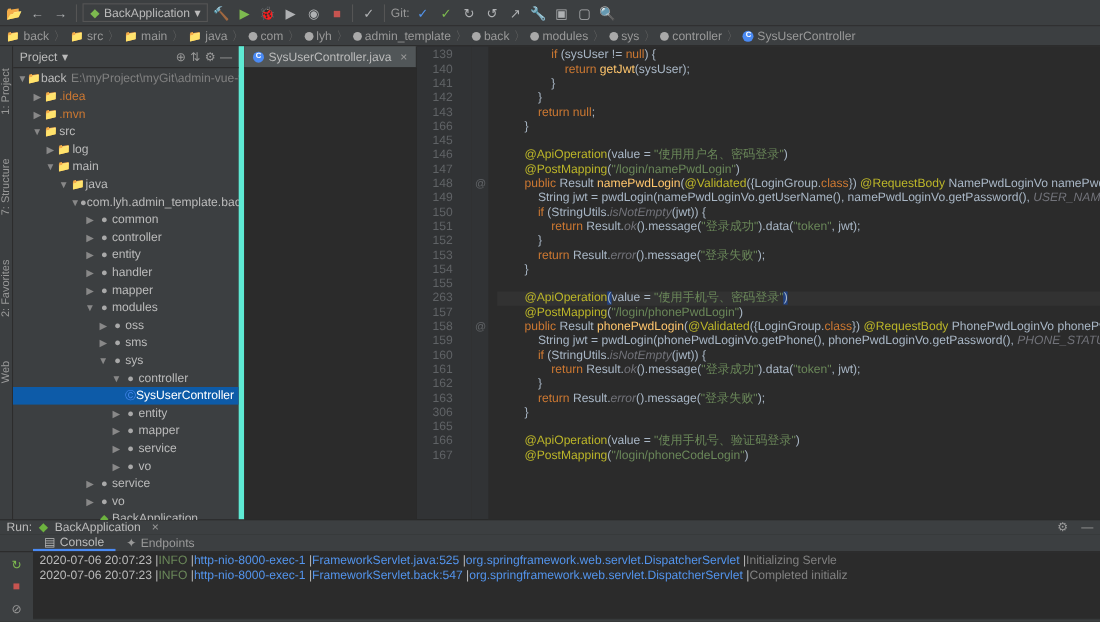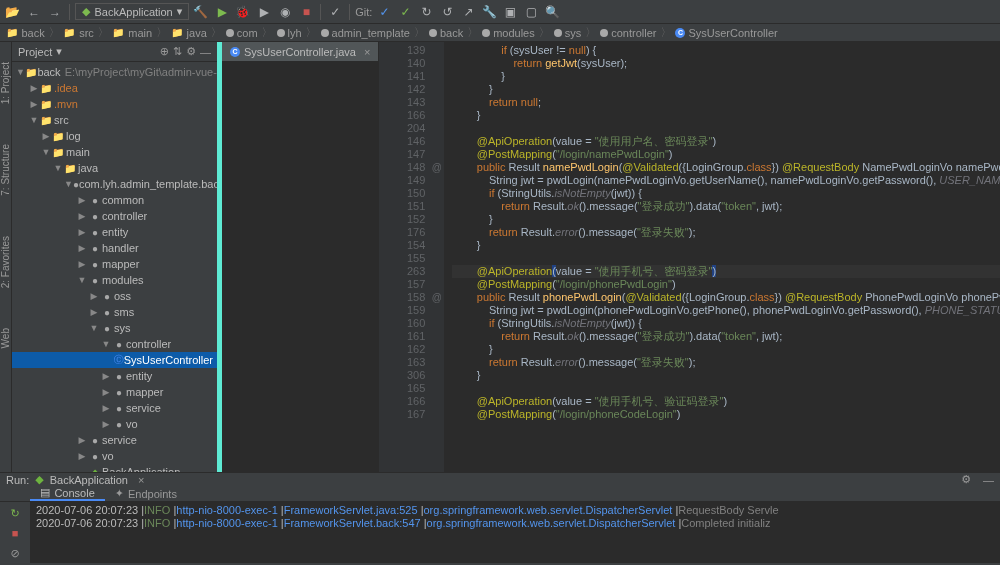--- a/index.html
+++ b/index.html
@@ -33,21 +33,21 @@
 .tree .cls{color:#4a8af4}
 .tree .spring{color:#6db33f}
 .tree .orange{color:#cc7832}
 .tree .gray{color:#808080}
 .editor{flex:1;display:flex;flex-direction:row;background:#2b2b2b}
 .tabs{height:20px;display:flex;align-items:center;background:#3c3f41;border-bottom:1px solid #2b2b2b}
 .tab{display:flex;align-items:center;gap:4px;padding:0 8px;height:100%;background:#515658;font-size:11px;border-right:1px solid #2b2b2b}
 .tab .cls-ico{width:10px;height:10px;background:#4a8af4;border-radius:50%;display:inline-flex;align-items:center;justify-content:center;color:#fff;font-size:7px;font-weight:bold}
 .tab .close{color:#999;margin-left:4px;cursor:pointer}
 .code-area{flex:1;display:flex;overflow:hidden;font-family:'Consolas','Courier New',monospace;font-size:11px}
-.gutter{width:50px;background:#313335;text-align:right;padding:2px 4px 2px 0;color:#606366;line-height:13px;user-select:none}
+.gutter{width:50px;background:#313335;text-align:center;padding:2px 4px 2px 0;color:#606366;line-height:13px;user-select:none}
 .gutter .ln{height:13px}
 .gmark{width:15px;background:#313335;padding:2px 0;line-height:13px}
 .gmark .m{height:13px;text-align:center;color:#606366;font-size:10px}
 .code{flex:1;padding:2px 0 2px 8px;line-height:13px;color:#a9b7c6;white-space:pre;overflow:hidden}
 .code .line{height:13px}
 .kw{color:#cc7832}
 .str{color:#6a8759}
 .ann{color:#bbb529}
 .mth{color:#ffc66d}
 .cls{color:#a9b7c6}
@@ -331,29 +331,29 @@
 </div>
 </div>
 <div class="code-area">
 <div class="gutter" id="gutter">
           <div class="ln">139</div>
           <div class="ln">140</div>
           <div class="ln">141</div>
           <div class="ln">142</div>
           <div class="ln">143</div>
           <div class="ln">166</div>
-          <div class="ln">204</div>
+          <div class="ln">145</div>
           <div class="ln">146</div>
           <div class="ln">147</div>
           <div class="ln">148</div>
           <div class="ln">149</div>
           <div class="ln">150</div>
           <div class="ln">151</div>
           <div class="ln">152</div>
-          <div class="ln">176</div>
+          <div class="ln">153</div>
           <div class="ln">154</div>
           <div class="ln">155</div>
           <div class="ln">263</div>
           <div class="ln">157</div>
           <div class="ln">158</div>
           <div class="ln">159</div>
           <div class="ln">160</div>
           <div class="ln">161</div>
           <div class="ln">162</div>
           <div class="ln">163</div>
@@ -430,21 +430,21 @@
         <span>Endpoints</span>
       </div>
 </div>
 <div class="run-body">
 <div class="run-side">
 <span class="b" style="color:#7dba4f">↻</span>
 <span class="b" style="color:#c75450">■</span>
 <span class="b">⊘</span>
 </div>
 <div class="console" id="console">
-        <div class="row"><span class="ts">2020-07-06 20:07:23 </span>|<span class="info">INFO </span>|<span class="cyan">http-nio-8000-exec-1 </span>|<span class="cyan">FrameworkServlet.java:525 </span>|<span class="cyan">org.springframework.web.servlet.DispatcherServlet </span>|<span class="gray">RequestBody Servle</span></div>
+        <div class="row"><span class="ts">2020-07-06 20:07:23 </span>|<span class="info">INFO </span>|<span class="cyan">http-nio-8000-exec-1 </span>|<span class="cyan">FrameworkServlet.java:525 </span>|<span class="cyan">org.springframework.web.servlet.DispatcherServlet </span>|<span class="gray">Initializing Servle</span></div>
         <div class="row"><span class="ts">2020-07-06 20:07:23 </span>|<span class="info">INFO </span>|<span class="cyan">http-nio-8000-exec-1 </span>|<span class="cyan">FrameworkServlet.back:547 </span>|<span class="cyan">org.springframework.web.servlet.DispatcherServlet </span>|<span class="gray">Completed initializ</span></div>
       </div>
 </div>
 </div>
 
 <div class="statusbar">
 
 
 
 

